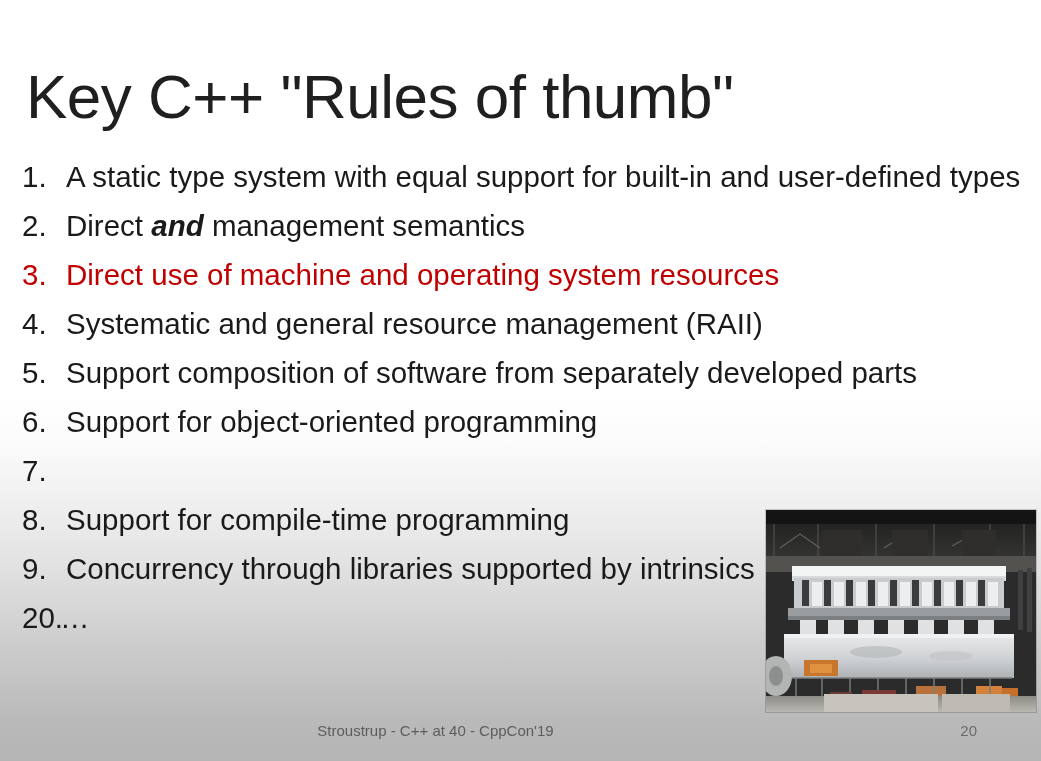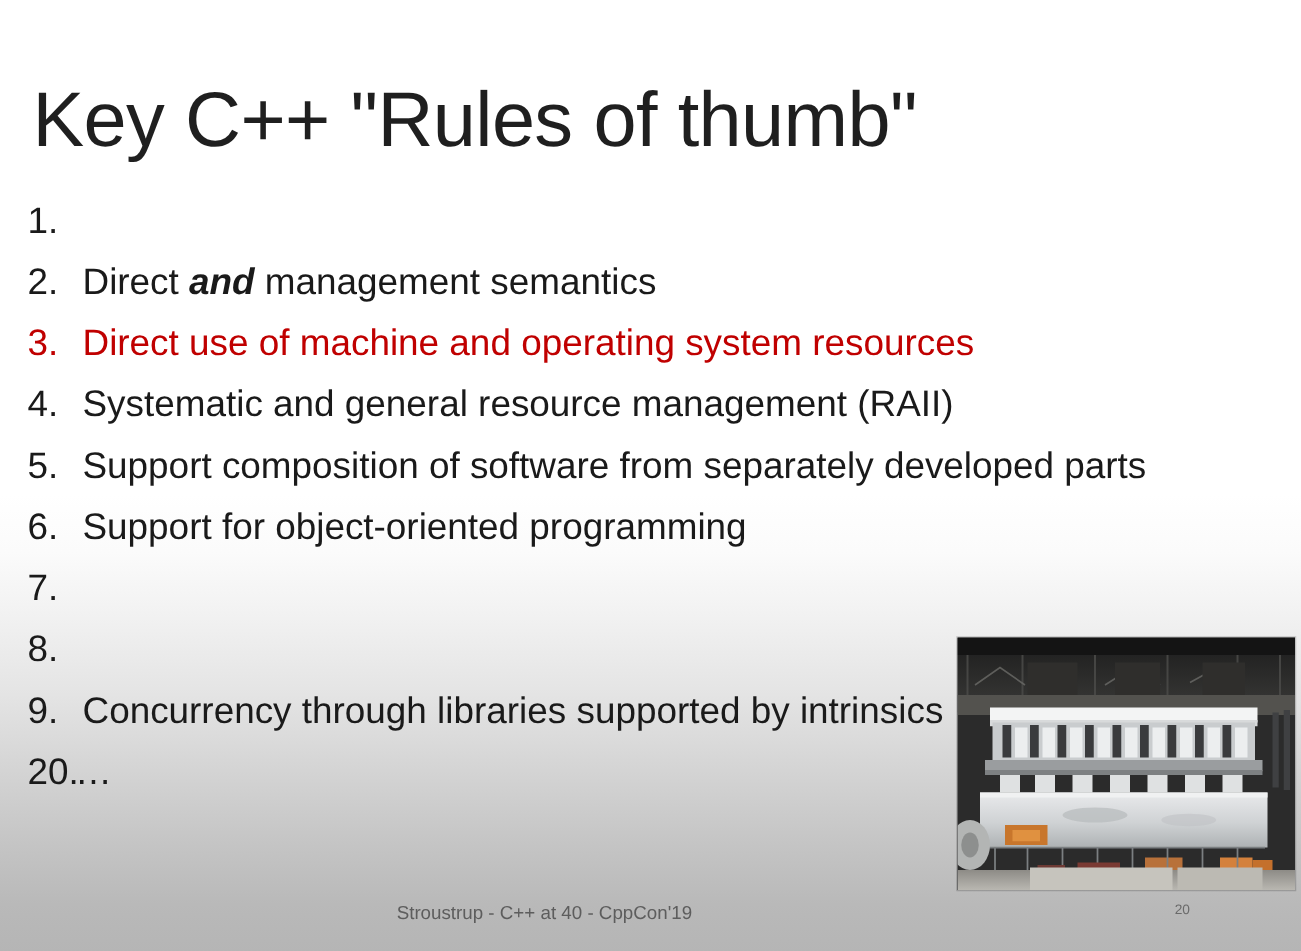--- a/index.html
+++ b/index.html
@@ -107,38 +107,39 @@
     position: absolute;
     left: 0;
     top: 722px;
     width: 871px;
     text-align: center;
     font-size: 15px;
     color: #5d5d5d;
   }
   #page-number {
     position: absolute;
-    right: 89px;
+    right: 64px;
     top: 722px;
-    font-size: 11px;
+    font-size: 15px;
     color: #6a6a6a;
     margin-left: 28px;
   }
 </style>
 </head>
 <body>
 
 <div id="slide">
 
   <h1 id="slide-title">Key C++ "Rules of thumb"</h1>
 
   <ul id="rules-list">
 
     <li class="rule-item">
       <span class="rule-num">1.</span>
+      <span class="rule-text">A static type system with equal support for built-in and user-defined types</span>
     </li>
 
     <li class="rule-item">
       <span class="rule-num">2.</span>
       <span class="rule-text"><span>Direct </span><span class="emph">and</span><span> management semantics</span></span>
     </li>
 
     <li class="rule-item highlight">
       <span class="rule-num">3.</span>
       <span class="rule-text">Direct use of machine and operating system resources</span>
@@ -158,20 +159,21 @@
       <span class="rule-num">6.</span>
       <span class="rule-text">Support for object-oriented programming</span>
     </li>
 
     <li class="rule-item">
       <span class="rule-num">7.</span>
     </li>
 
     <li class="rule-item">
       <span class="rule-num">8.</span>
+      <span class="rule-text">Support for compile-time programming</span>
     </li>
 
     <li class="rule-item">
       <span class="rule-num">9.</span>
       <span class="rule-text">Concurrency through libraries supported by intrinsics</span>
     </li>
 
     <li class="rule-item tight">
       <span class="rule-num">20.</span>
       <span class="rule-text">…</span>

